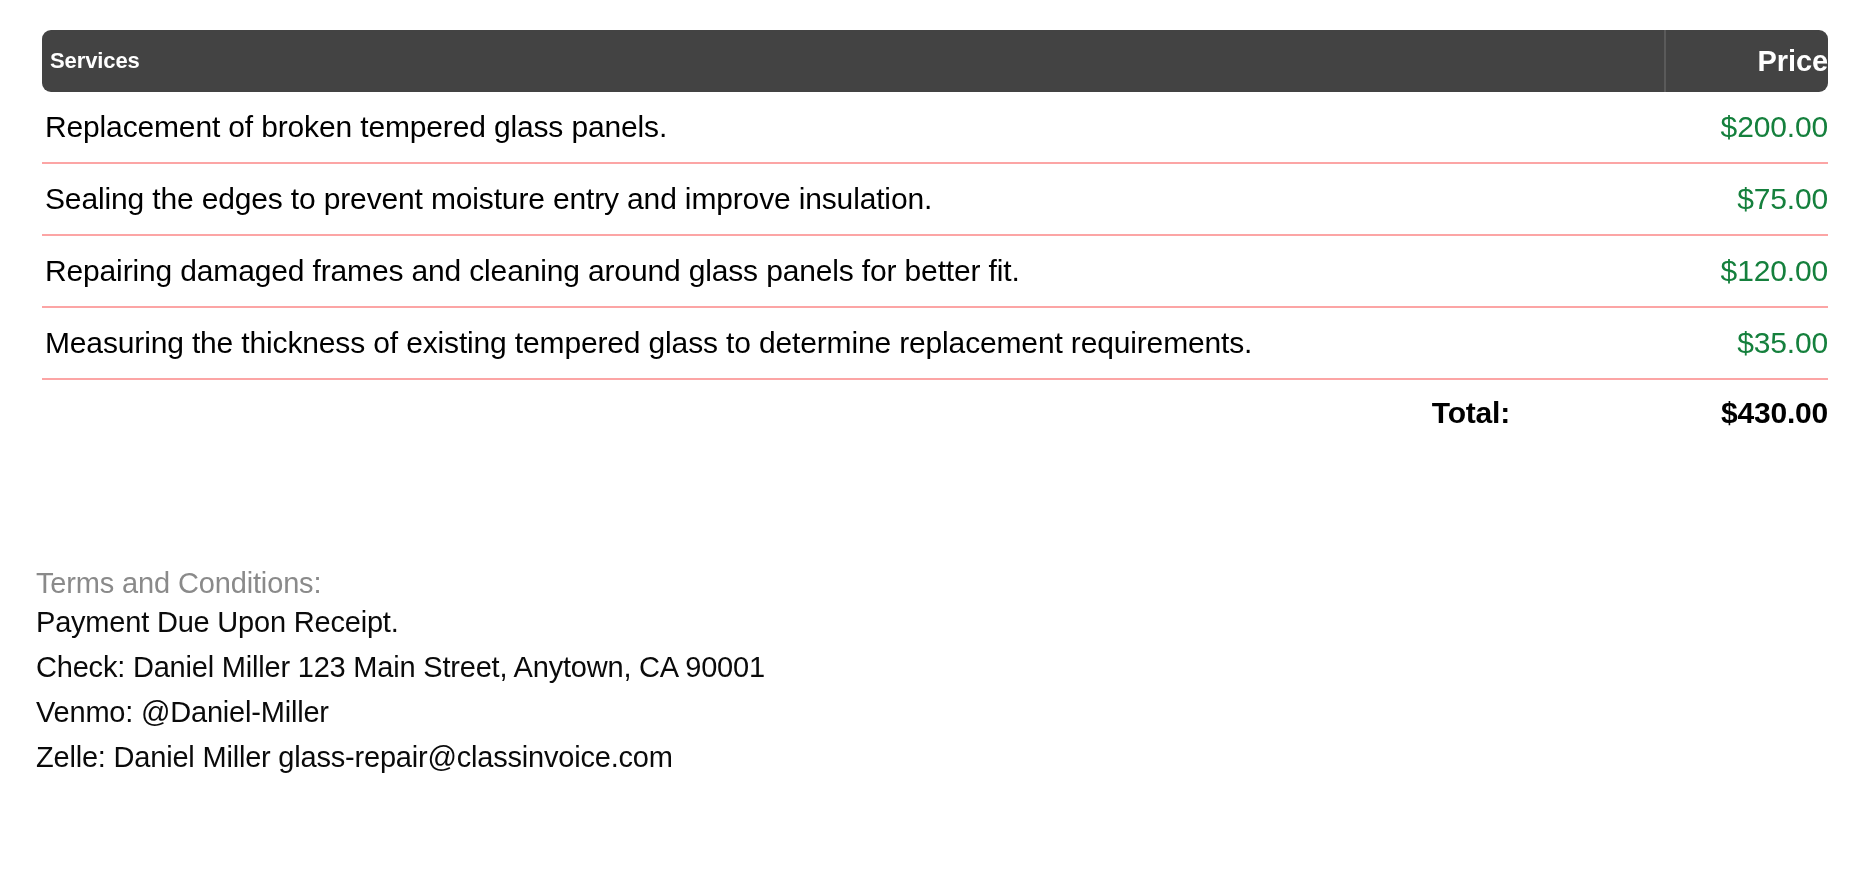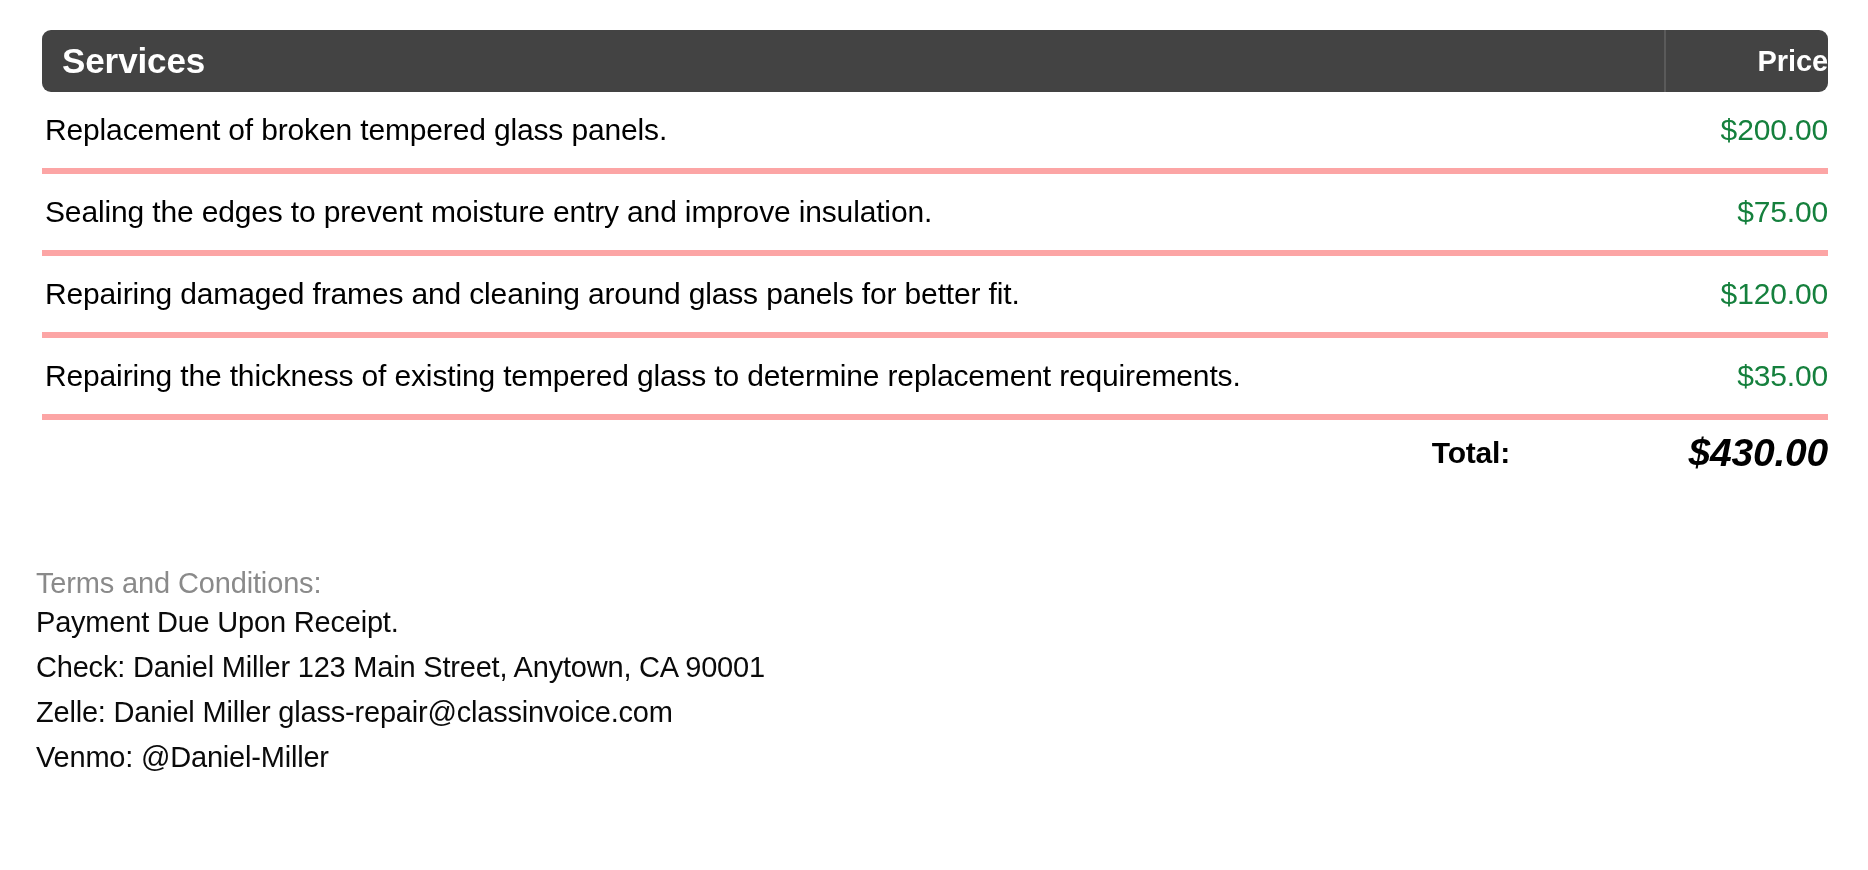--- a/index.html
+++ b/index.html
@@ -36,23 +36,23 @@
     display: flex;
     background: #434343;
     border-radius: 9px;
     height: 62px;
     align-items: center;
     overflow: hidden;
   }
   .th-services {
     flex: 1 1 auto;
     color: #ffffff;
-    font-size: 35px;
+    font-size: 22px;
     font-weight: bold;
-    padding-left: 20px;
+    padding-left: 8px;
     box-sizing: border-box;
     line-height: 62px;
     height: 62px;
     letter-spacing: -0.1px;
   }
   .th-divider {
     width: 2px;
     height: 62px;
     background: #5a5a5a;
     flex: 0 0 auto;
@@ -65,22 +65,22 @@
     text-align: right;
     box-sizing: border-box;
     line-height: 62px;
     height: 62px;
     letter-spacing: -0.1px;
   }
 
   .table-row {
     display: flex;
     align-items: center;
-    height: 82px;
-    border-bottom: 6px solid #fca5a5;
+    height: 72px;
+    border-bottom: 2px solid #fca5a5;
     box-sizing: border-box;
   }
   .td-service {
     flex: 1 1 auto;
     font-size: 30px;
     color: #000000;
     padding-left: 3px;
     letter-spacing: -0.15px;
     white-space: nowrap;
   }
@@ -104,24 +104,23 @@
     flex: 1 1 auto;
     text-align: right;
     font-size: 30px;
     font-weight: bold;
     padding-right: 68px;
     letter-spacing: -0.2px;
   }
   .total-value {
     flex: 0 0 250px;
     text-align: right;
-    font-size: 39px;
+    font-size: 30px;
     font-weight: bold;
     letter-spacing: -0.2px;
-    font-style: italic;
   }
 
   
   .terms {
     position: absolute;
     left: 36px;
     top: 567px;
     width: 1700px;
   }
   .terms-heading {
@@ -159,32 +158,32 @@
       <div class="td-service">Sealing the edges to prevent moisture entry and improve insulation.</div>
       <div class="td-price">$75.00</div>
     </div>
 
     <div class="table-row">
       <div class="td-service">Repairing damaged frames and cleaning around glass panels for better fit.</div>
       <div class="td-price">$120.00</div>
     </div>
 
     <div class="table-row">
-      <div class="td-service">Repairing the thickness of existing tempered glass to determine replacement requirements.</div>
+      <div class="td-service">Measuring the thickness of existing tempered glass to determine replacement requirements.</div>
       <div class="td-price">$35.00</div>
     </div>
 
     <div class="total-row">
       <div class="total-label">Total:</div>
       <div class="total-value">$430.00</div>
     </div>
 
   </div>
 
   <div class="terms">
     <div class="terms-heading">Terms and Conditions:</div>
     <div class="terms-line">Payment Due Upon Receipt.</div>
     <div class="terms-line">Check: Daniel Miller 123 Main Street, Anytown, CA 90001</div>
+    <div class="terms-line">Venmo: @Daniel-Miller</div>
     <div class="terms-line">Zelle: Daniel Miller glass-repair@classinvoice.com</div>
-    <div class="terms-line">Venmo: @Daniel-Miller</div>
   </div>
 
 </div>
 
 </body></html>

